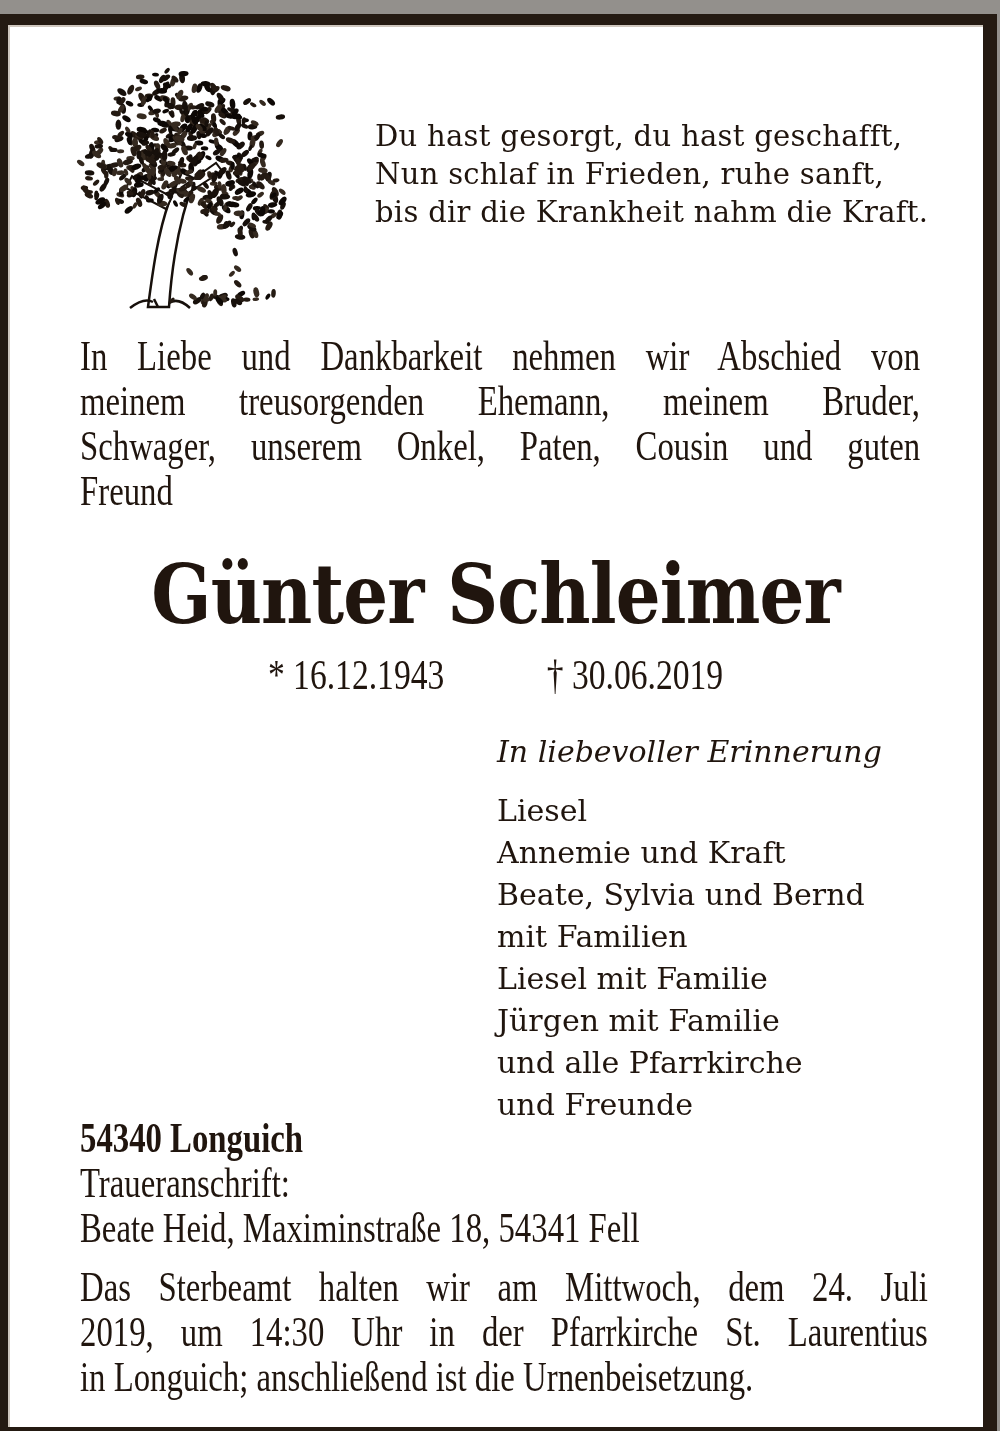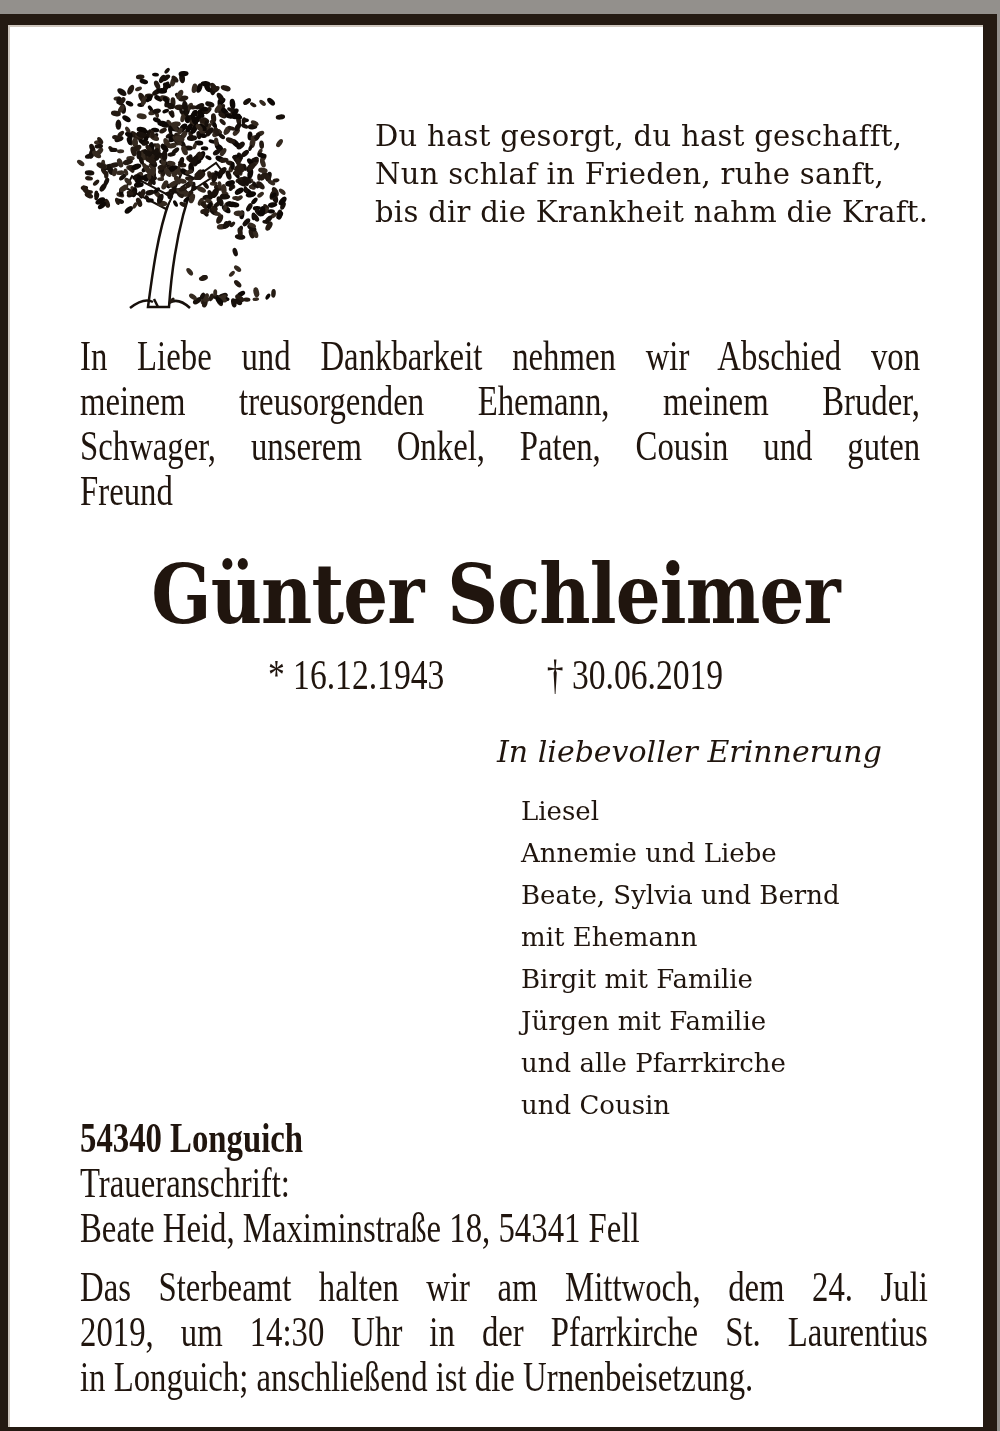--- a/index.html
+++ b/index.html
@@ -47,22 +47,22 @@
     font-family:"Liberation Serif", serif;
     font-size:42px;line-height:1.1;
     transform:scaleX(.8);transform-origin:50% 0;
     white-space:nowrap;
   }
   .memoriam-heading{
     left:489px;top:707px;
     font-size:30px;line-height:40px;font-style:italic;
   }
   .mourners{
-    left:513px;top:765px;
-    font-size:26px;line-height:42px;
+    left:489px;top:765px;
+    font-size:30px;line-height:42px;
   }
   
   .condensed{
     font-family:"Liberation Serif", serif;
     font-size:42px;line-height:45px;
     transform:scaleX(.78);
     transform-origin:0 0;
     white-space:normal;
   }
   .intro{ left:72px;top:309px;width:1077px; }
@@ -680,27 +680,27 @@
 
     <div class="abs dates">
       <span>* 16.12.1943</span>
       <span>† 30.06.2019</span>
     </div>
 
     <div class="abs memoriam-heading">In liebevoller Erinnerung</div>
 
     <div class="abs mourners">
       <div>Liesel</div>
-      <div>Annemie und Liebe</div>
+      <div>Annemie und Kraft</div>
       <div>Beate, Sylvia und Bernd</div>
-      <div>mit Ehemann</div>
-      <div>Birgit mit Familie</div>
+      <div>mit Familien</div>
+      <div>Liesel mit Familie</div>
       <div>Jürgen mit Familie</div>
       <div>und alle Pfarrkirche</div>
-      <div>und Cousin</div>
+      <div>und Freunde</div>
     </div>
 
     <div class="abs condensed address">
       <div class="bold">54340 Longuich</div>
       <div>Traueranschrift:</div>
       <div>Beate Heid, Maximinstraße 18, 54341 Fell</div>
     </div>
 
     <div class="abs condensed closing">
       <div class="jline">Das Sterbeamt halten wir am Mittwoch, dem 24. Juli</div>

